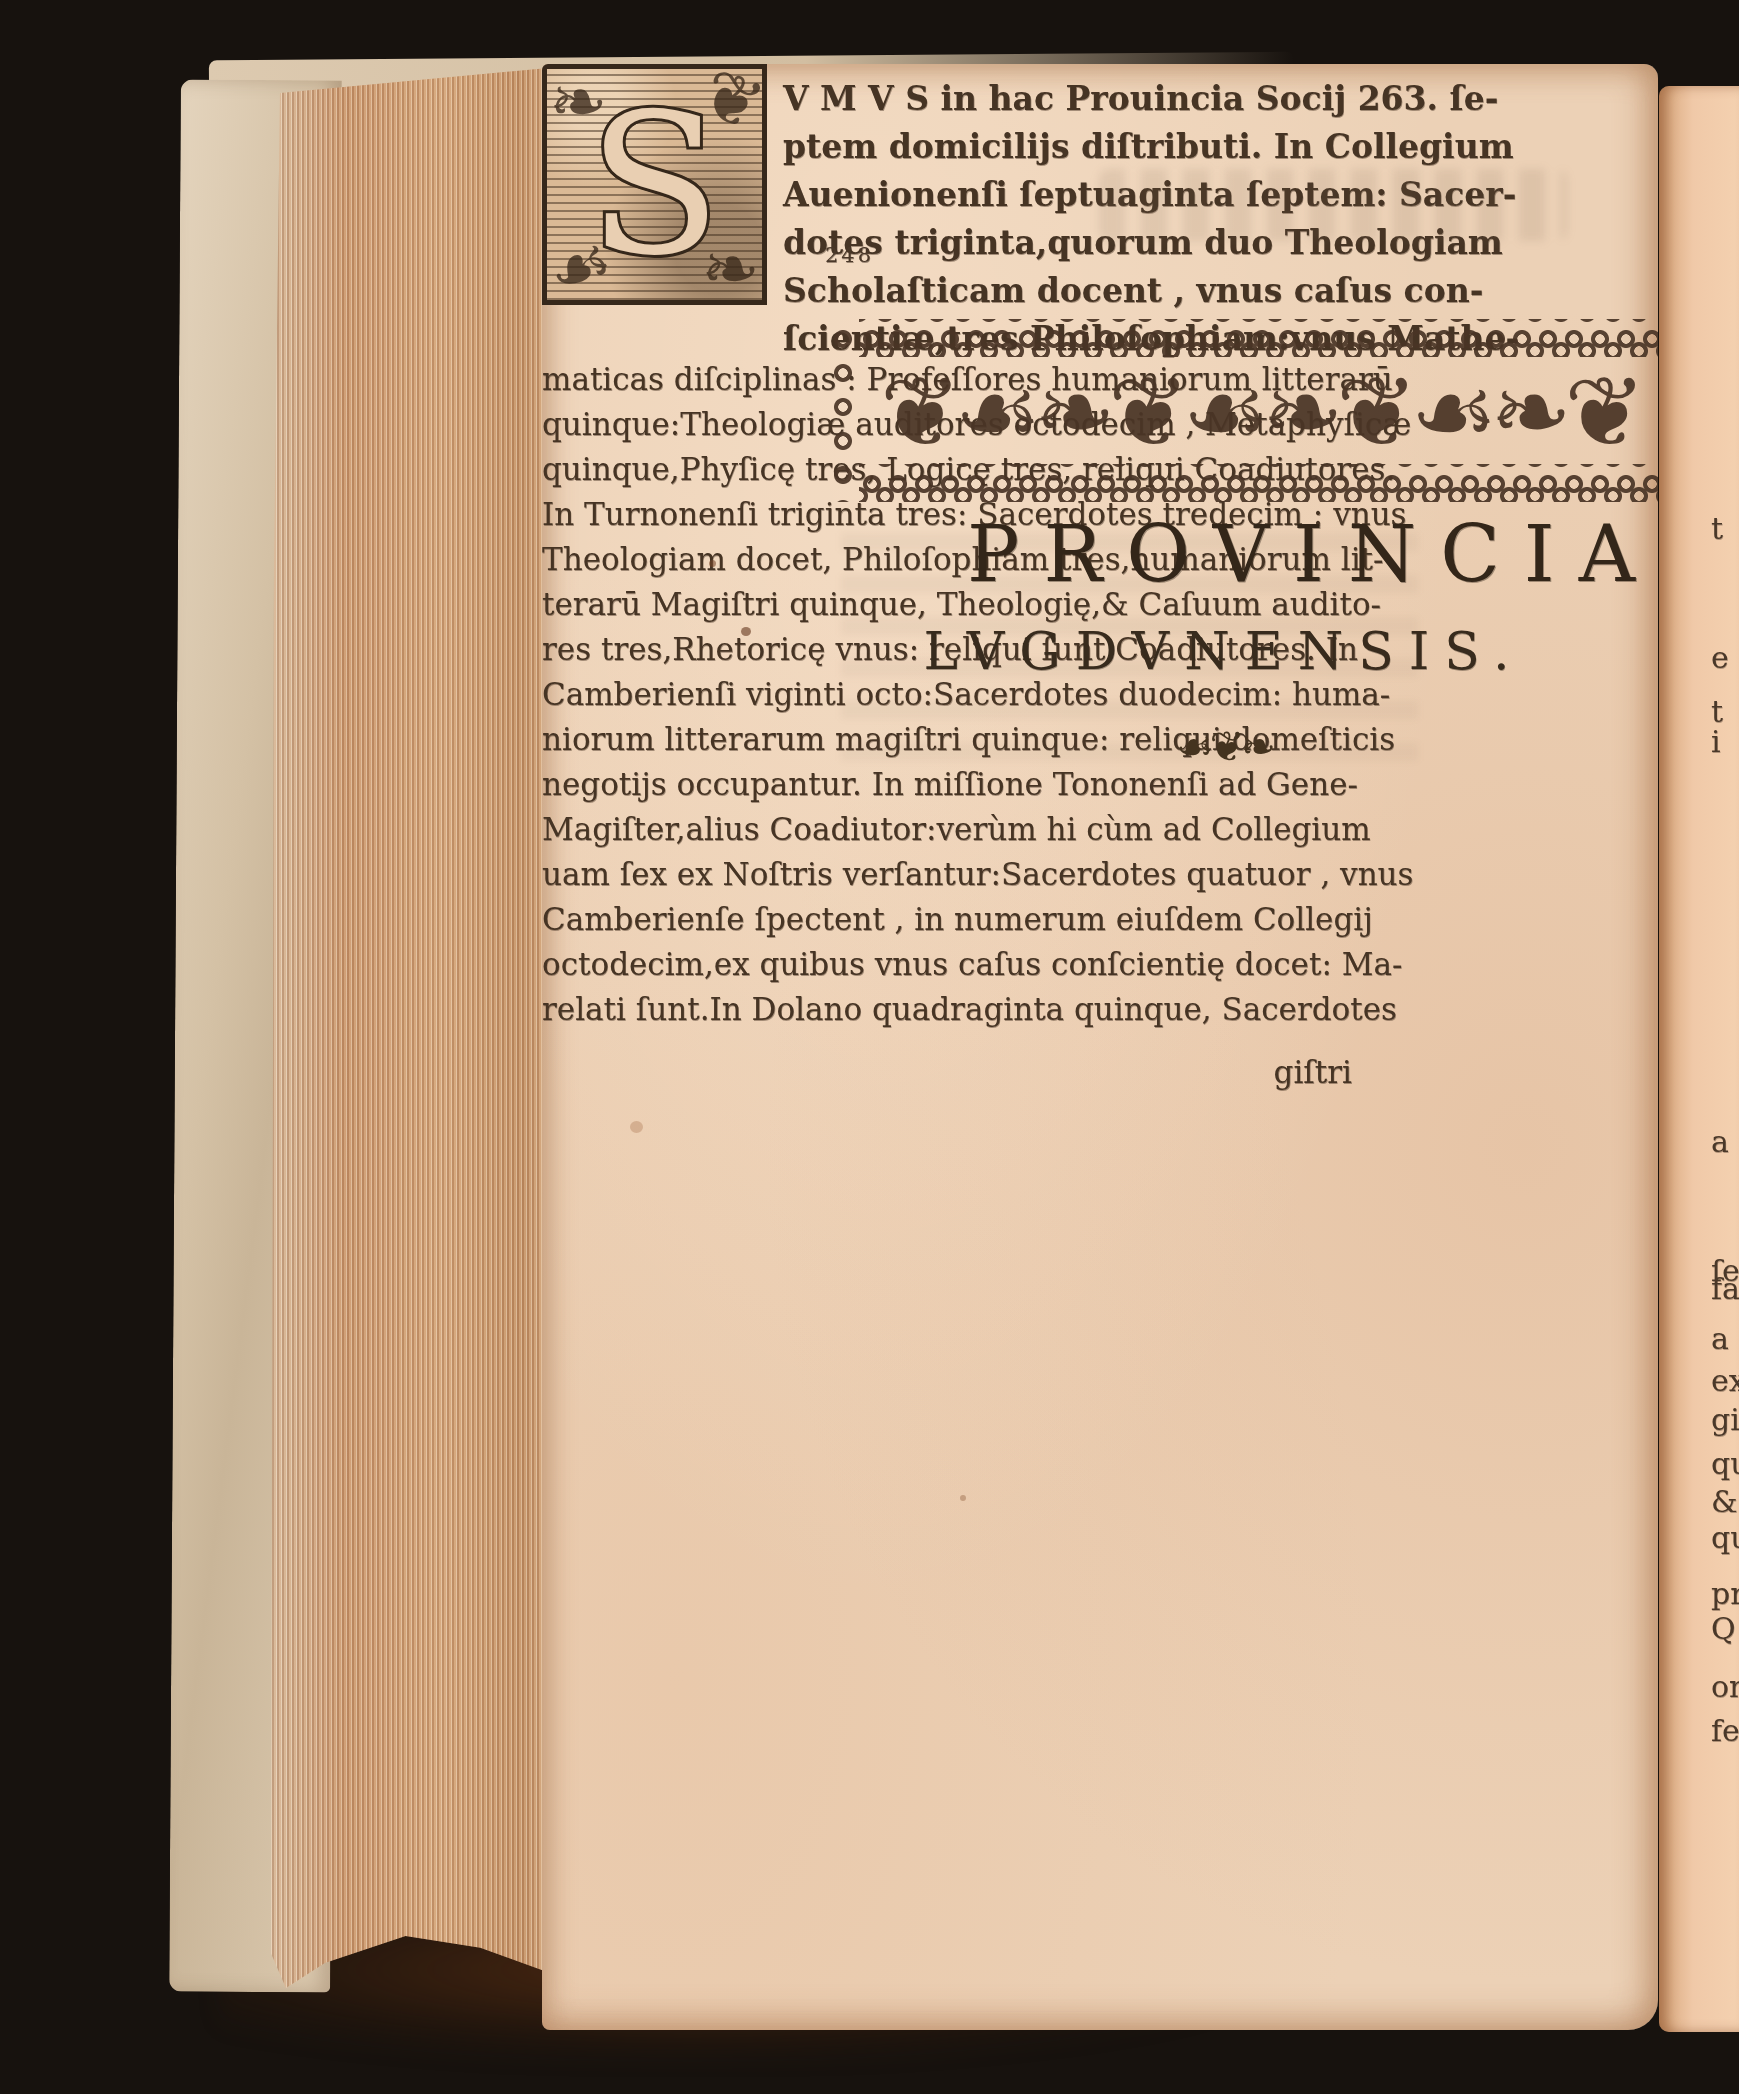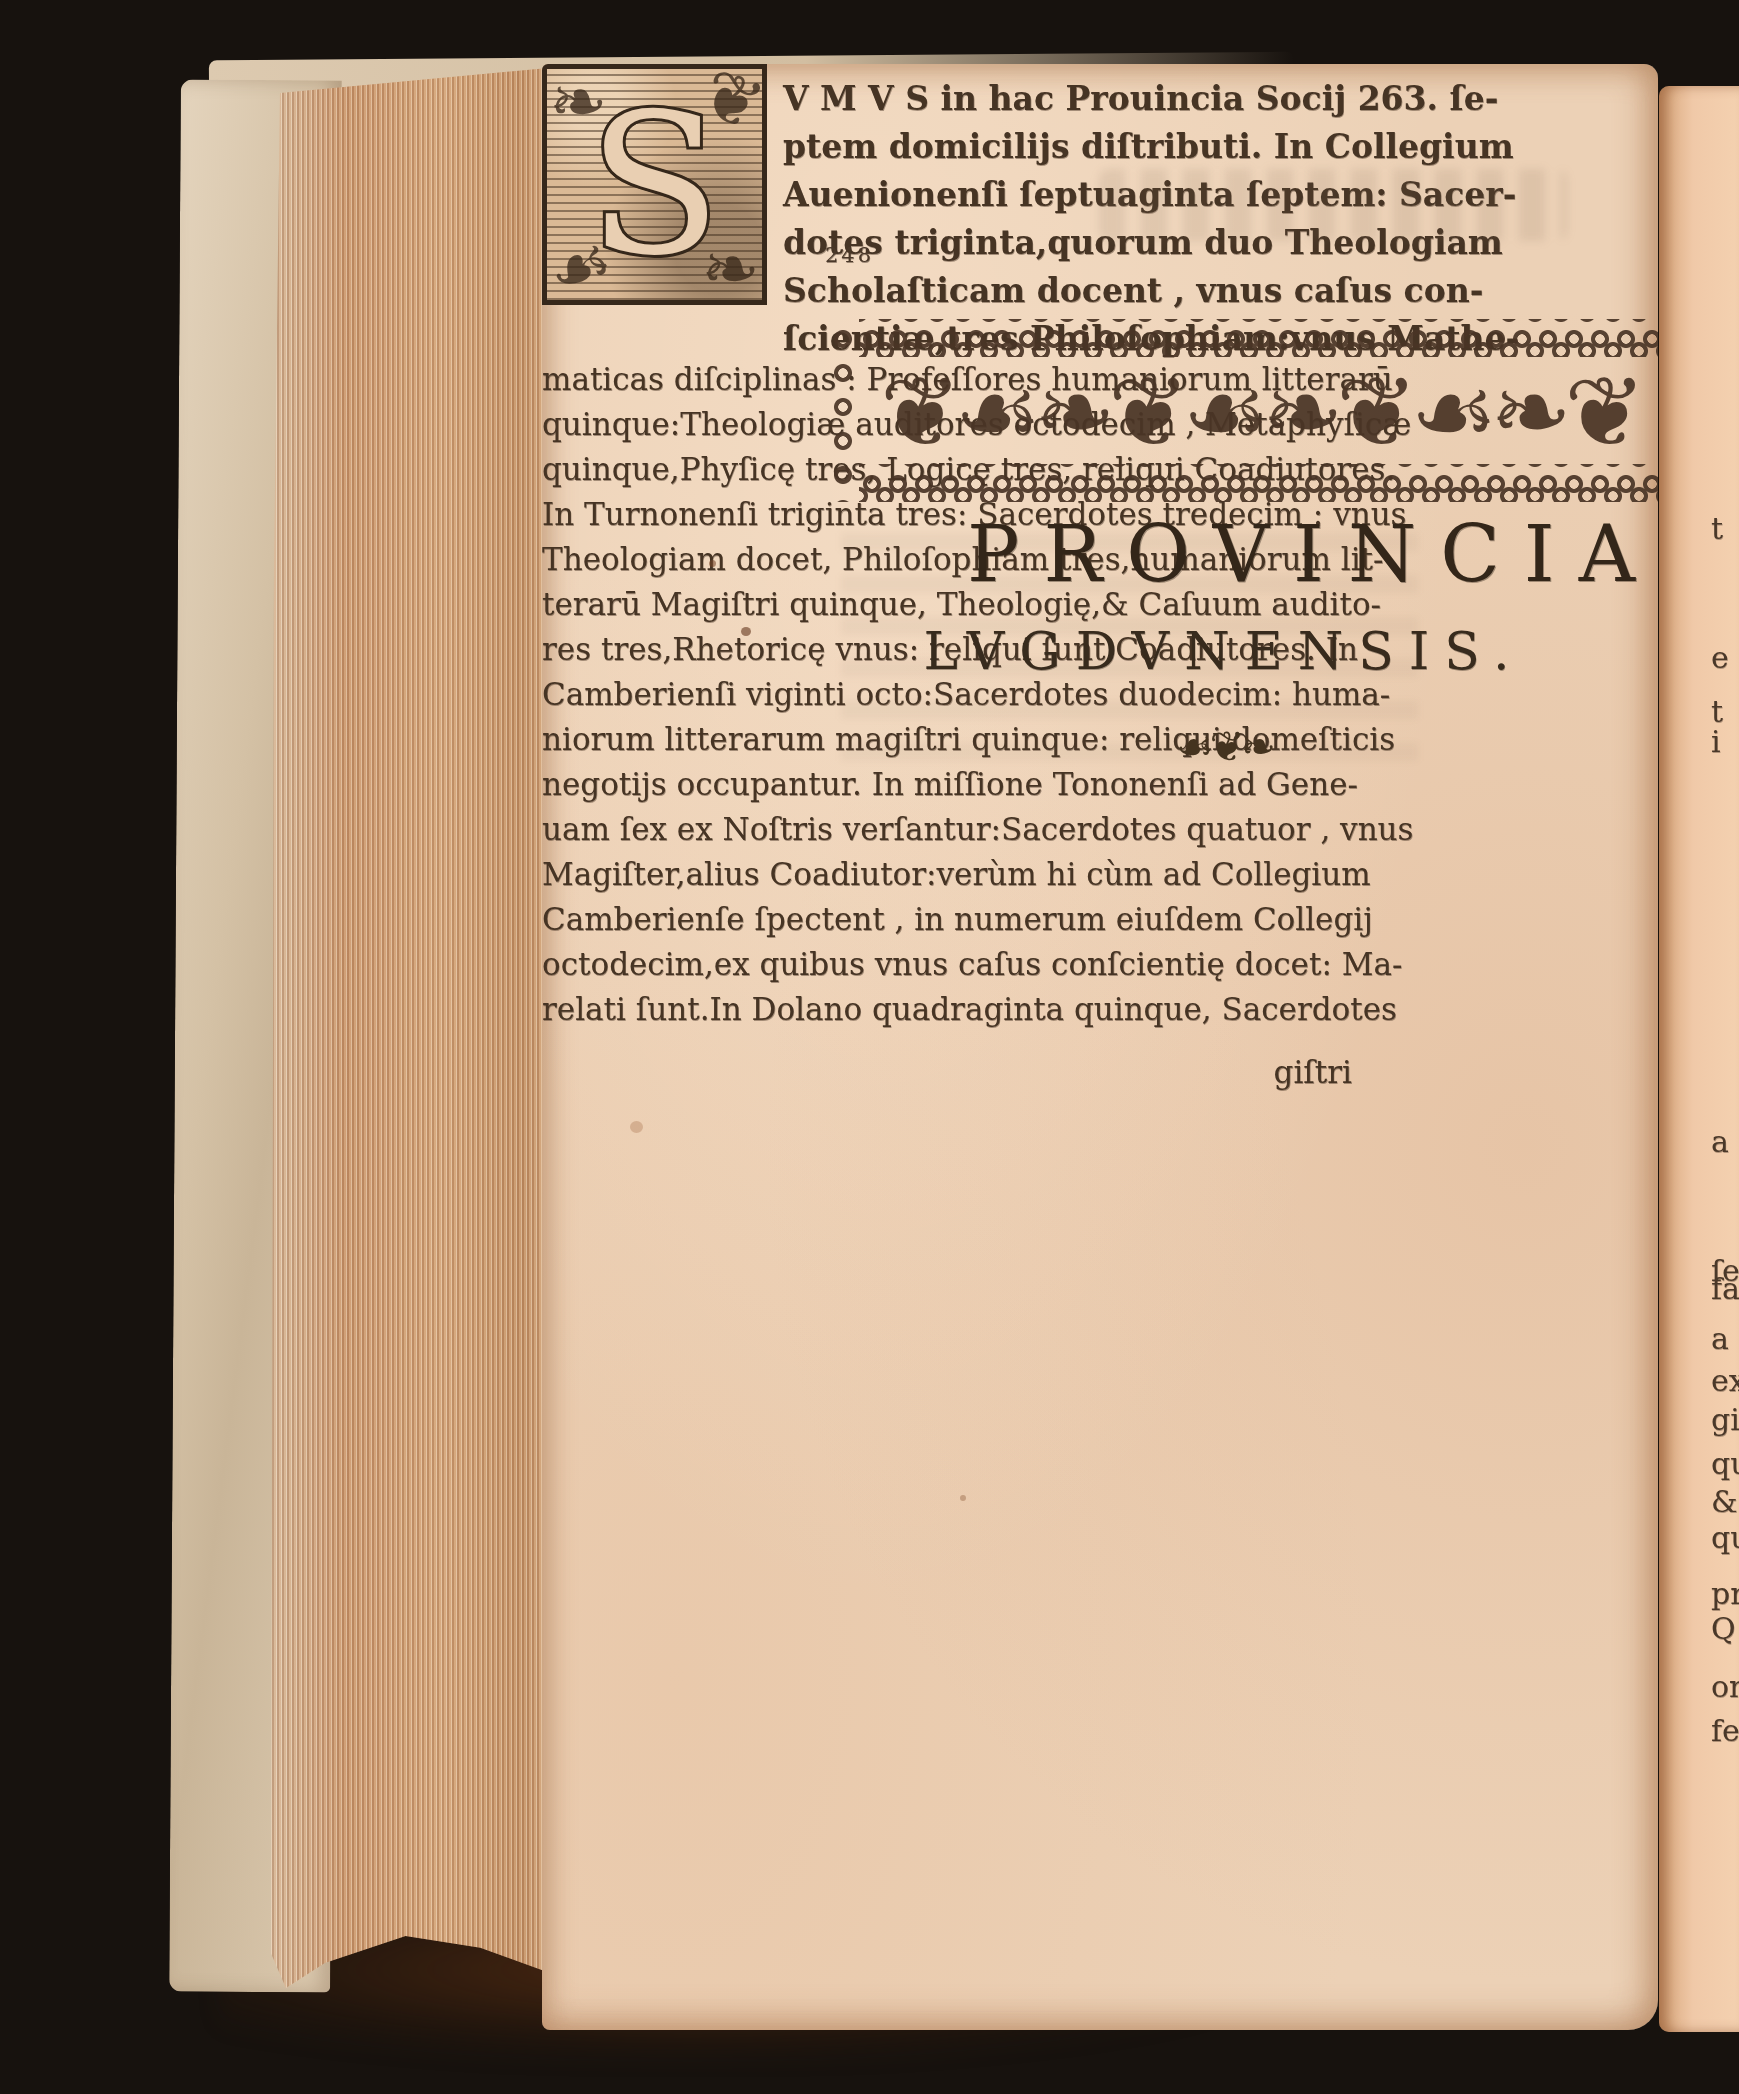--- a/index.html
+++ b/index.html
@@ -173,22 +173,22 @@
           <div class="line">maticas diſciplinas :  Profeſſores  humaniorum litterarū</div>
           <div class="line">quinque:Theologiæ auditores octodecim , Metaphyſicæ</div>
           <div class="line">quinque,Phyſicę tres, Logicę tres, reliqui  Coadiutores.</div>
           <div class="line">In Turnonenſi  triginta tres: Sacerdotes  tredecim : vnus</div>
           <div class="line">Theologiam docet, Philoſophiam tres,humaniorum lit-</div>
           <div class="line">terarū Magiſtri quinque, Theologię,&amp; Caſuum audito-</div>
           <div class="line">res tres,Rhetoricę vnus: reliqui ſunt  Coadiutores.  In</div>
           <div class="line">Camberienſi viginti octo:Sacerdotes duodecim: huma-</div>
           <div class="line">niorum litterarum magiſtri quinque: reliqui domeſticis</div>
           <div class="line">negotijs occupantur.  In miſſione Tononenſi ad Gene-</div>
+          <div class="line">Magiſter,alius Coadiutor:verùm hi cùm ad Collegium</div>
           <div class="line">uam ſex ex Noſtris verſantur:Sacerdotes quatuor , vnus</div>
-          <div class="line">Magiſter,alius Coadiutor:verùm hi cùm ad Collegium</div>
           <div class="line">Camberienſe ſpectent , in numerum eiuſdem Collegij</div>
           <div class="line">octodecim,ex quibus vnus caſus conſcientię docet: Ma-</div>
           <div class="line">relati ſunt.In Dolano quadraginta quinque, Sacerdotes</div>
         </div>
       <div class="catchword-row">giſtri</div>
     </div>
 
   </div>
 
   <div class="next-page">

